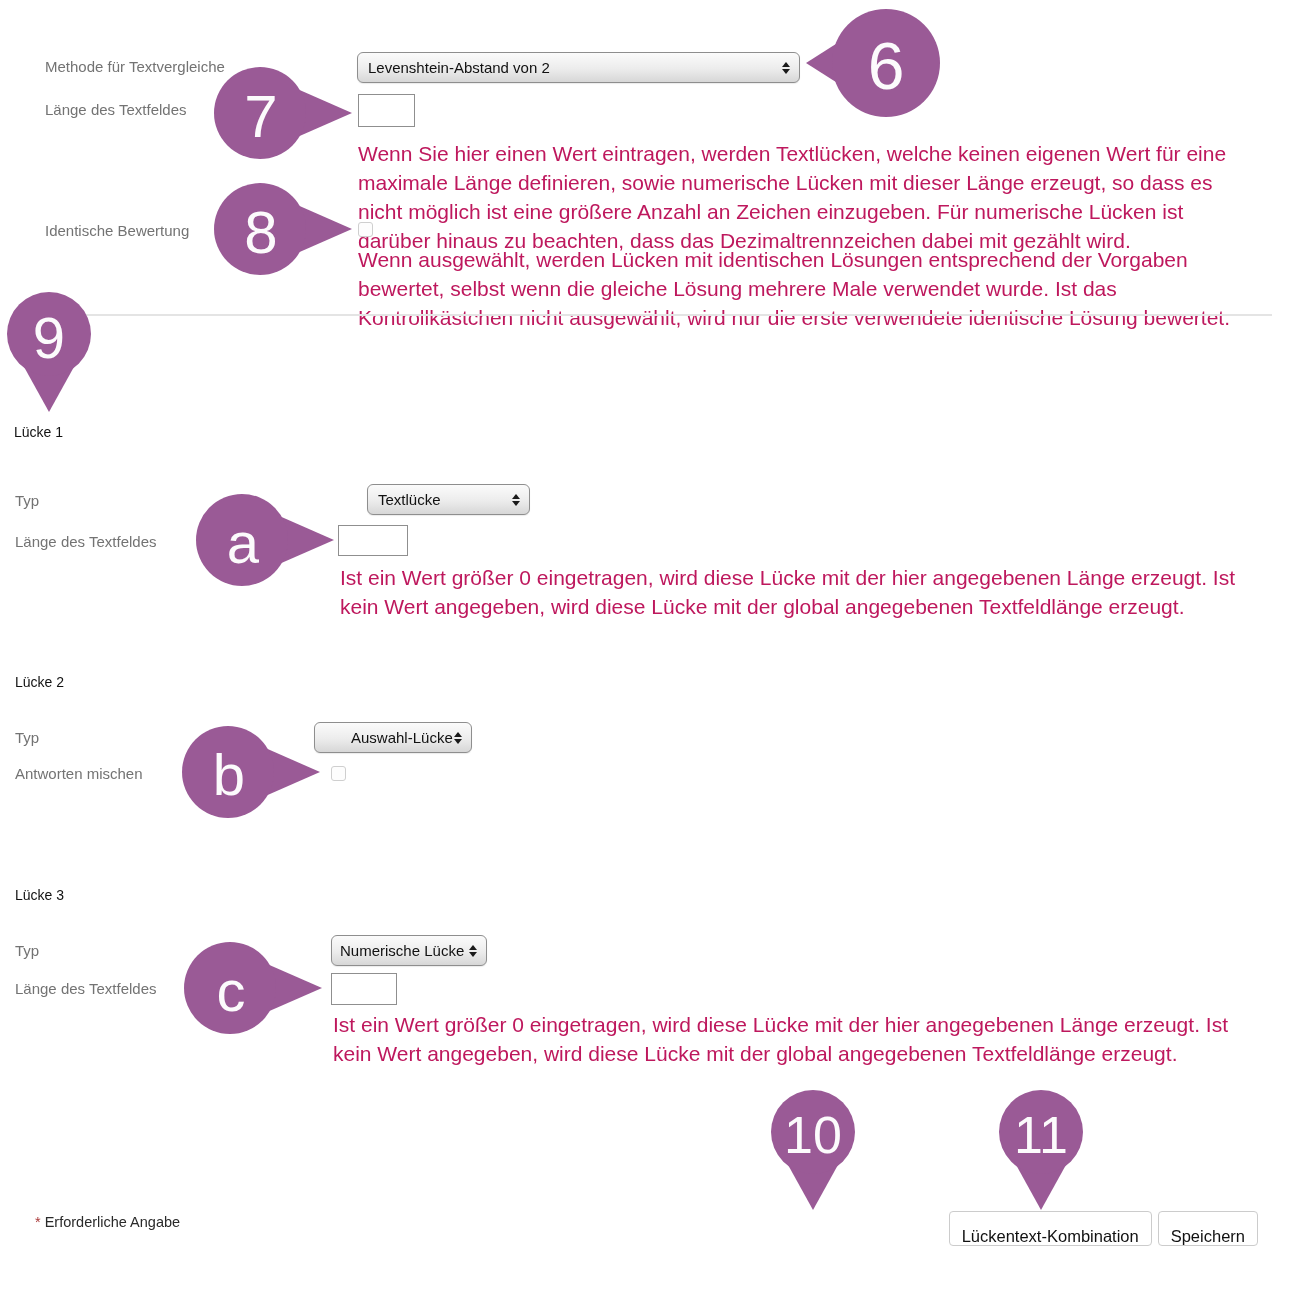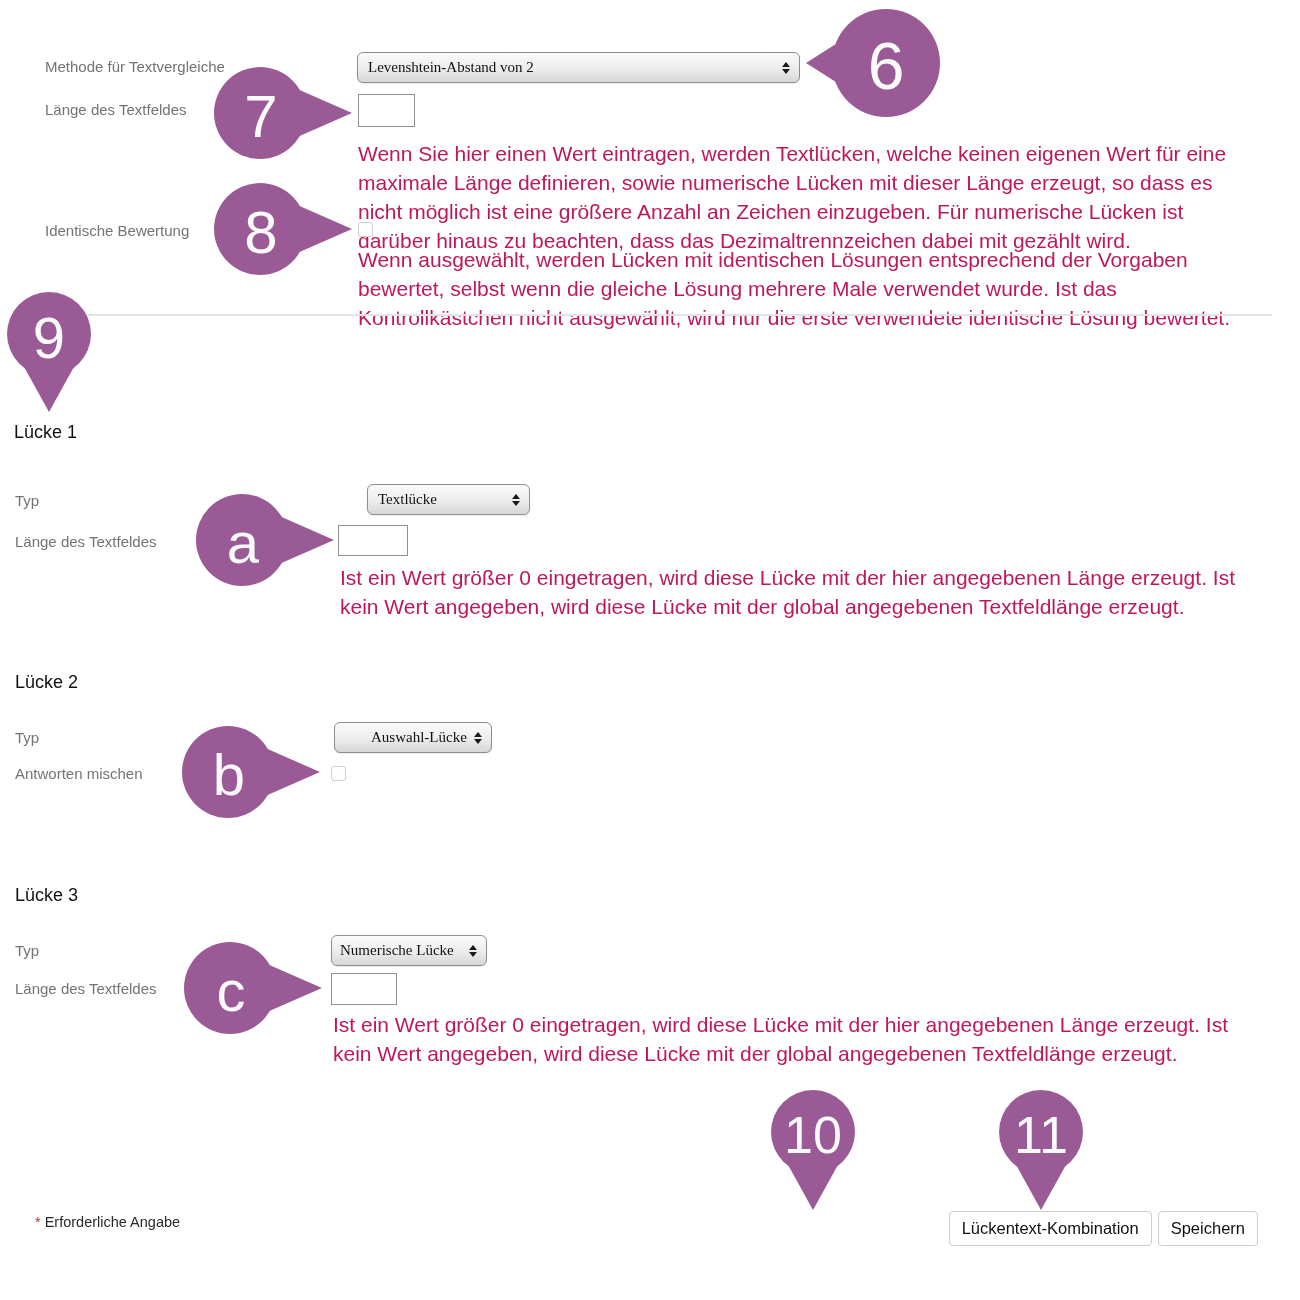--- a/index.html
+++ b/index.html
@@ -12,42 +12,41 @@
     background: #fff;
     overflow: hidden;
   }
   .abs { position: absolute; }
   .lbl {
     font-size: 15px;
     line-height: 20px;
     color: #737373;
   }
   .heading {
-    font-size: 18px;
+    font-size: 14px;
     line-height: 22px;
     color: #111;
     font-weight: 400;
   }
   .help {
     font-size: 21px;
     line-height: 29px;
     color: #be185d;
   }
   .select {
     display: flex;
     align-items: center;
     justify-content: space-between;
     height: 31px;
     border: 1px solid #8e8e8e;
     border-radius: 6px;
     background: linear-gradient(180deg, #fbfbfb 0%, #ececec 55%, #d7d7d7 100%);
     box-shadow: 0 1px 1px rgba(0,0,0,0.08);
     padding: 0 9px 0 10px;
     cursor: default;
-    font-family: Liberation Serif, serif;
   }
   .select .val {
     font-size: 15px;
     color: #111;
     white-space: nowrap;
     overflow: hidden;
   }
   .arrows { display: flex; flex-direction: column; align-items: center; gap: 2px; }
   .arrows .up {
     width: 0; height: 0;
@@ -80,21 +79,21 @@
     background: #e4e4e4;
   }
   .btn {
     display: inline-block;
     background: #fff;
     border: 1px solid #ccc;
     border-radius: 4px;
     font-size: 16.5px;
     line-height: 33px;
     height: 35px;
-    padding: 0 12px;
+    padding: 8px 12px;
     color: #111;
     white-space: nowrap;
     cursor: pointer;
   }
   .btnrow { display: flex; gap: 6px; }
   .footer-note { font-size: 14.5px; color: #2a2a2a; }
   .footer-note .star { color: #aa3a3a; }
   .marker { display: block; }
   .marker text {
     font-family: "Liberation Sans", "DejaVu Sans", sans-serif;
@@ -145,21 +144,21 @@
   <div class="abs lbl" style="left:15px; top:532px;">Länge des Textfeldes</div>
 
   <input class="abs textinput" style="left: 338px; top: 525px; width: 70px; height: 31px;" value="">
 
   <div class="abs help" style="left:340px; top:563px; width:915px;">Ist ein Wert größer 0 eingetragen, wird diese Lücke mit der hier angegebenen Länge erzeugt. Ist kein Wert angegeben, wird diese Lücke mit der global angegebenen Textfeldlänge erzeugt.</div>
 
   <div class="abs heading" style="left:15px; top:671px;">Lücke 2</div>
 
   <div class="abs lbl" style="left:15px; top:728px;">Typ</div>
 
-  <div class="abs select" style="left:334px; top:722px; width:158px;padding-left:36px;">
+  <div class="abs select" style="left:314px; top:722px; width:158px;padding-left:36px;">
     <span class="val">Auswahl-Lücke</span>
     <span class="arrows">
         <span class="up"></span>
         <span class="down"></span>
       </span>
   </div>
 
   <div class="abs lbl" style="left:15px; top:764px;">Antworten mischen</div>
 
   <div class="abs checkbox" style="left:331px; top:766px;"></div>

